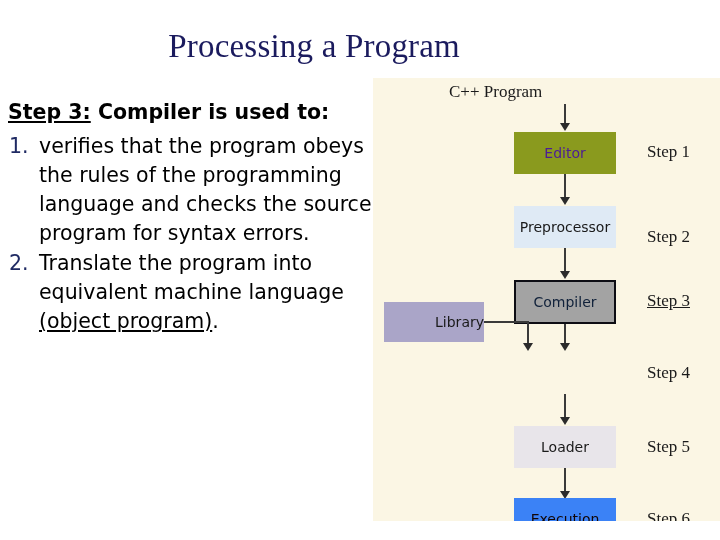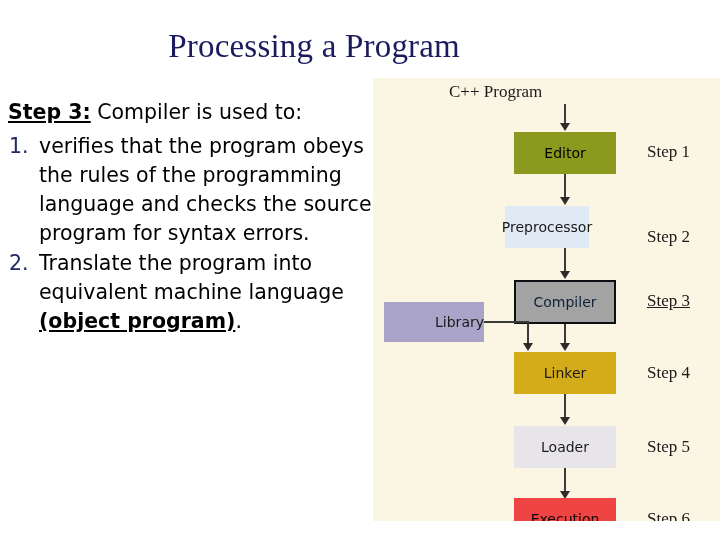--- a/index.html
+++ b/index.html
@@ -42,21 +42,21 @@
     line-height: 28px;
     color: #000000;
     margin-bottom: 6px;
     white-space: nowrap;
   }
   #step-lead .lead-strong {
     font-weight: bold;
     text-decoration: underline;
   }
   #step-lead .lead-rest {
-    font-weight: normal;
+    font-weight: bold;
   }
 
   .numbered-item {
     display: flex;
     align-items: flex-start;
     font-size: 20.5px;
     line-height: 29px;
     color: #000000;
     margin-top: 1px;
   }
@@ -64,21 +64,21 @@
     width: 30px;
     flex: 0 0 30px;
     color: #1f2a63;
     text-align: left;
     padding-left: 1px;
   }
   .numbered-item .body {
     flex: 1 1 auto;
   }
   .emph {
-    font-weight: bold;
+    font-weight: normal;
     text-decoration: underline;
   }
 
   
   #diagram-panel {
     position: absolute;
     left: 373px;
     top: 78px;
     width: 347px;
     height: 443px;
@@ -160,29 +160,29 @@
 
 </div>
 
 <div id="diagram-panel">
 
   <div class="caption" style="left:76px; top:4px;">C++ Program</div>
 
   <div class="vline" style="left:191px; top:26px; height:22px;"></div>
   <div class="arrowhead" style="left:187px; top:45px;"></div>
 
-  <div class="node" style="left:141px; top:54px; width:102px; height:42px; background:#8a9a1e; color:#000000;">
+  <div class="node" style="left:141px; top:54px; width:102px; height:42px; background:#8a9a1e; color:#4c1d95;">
     <span>Editor</span>
   </div>
   <div class="step-label" style="left:274px; top:64px;">Step 1</div>
 
   <div class="vline" style="left:191px; top:96px; height:26px;"></div>
   <div class="arrowhead" style="left:187px; top:119px;"></div>
 
-  <div class="node" style="left:132px; top:128px; width:84px; height:42px; background:#dfeaf5; color:#1a1a1a;">
+  <div class="node" style="left:141px; top:128px; width:102px; height:42px; background:#dfeaf5; color:#1a1a1a;">
     <span>Preprocessor</span>
   </div>
   <div class="step-label" style="left:274px; top:149px;">Step 2</div>
 
   <div class="vline" style="left:191px; top:170px; height:26px;"></div>
   <div class="arrowhead" style="left:187px; top:193px;"></div>
 
   <div class="node" style="left:141px; top:202px; width:102px; height:44px; background:#a3a3a3; color:#10213a; border:2.5px solid #0d0d14;">
     <span>Compiler</span>
   </div>
@@ -192,34 +192,31 @@
     <span>Library</span>
   </div>
 
   <div class="hline" style="left:111px; top:243px; width:45px;"></div>
   <div class="vline" style="left:154px; top:243px; height:25px;"></div>
   <div class="arrowhead" style="left:150px; top:265px;"></div>
 
   <div class="vline" style="left:191px; top:246px; height:22px;"></div>
   <div class="arrowhead" style="left:187px; top:265px;"></div>
 
-  <div class="node" style="left:141px; top:274px; width:102px; height:42px; background:#d4ab18; color:#1a1a1a;">
-    <span>Linker</span>
-  </div>
   <div class="step-label" style="left:274px; top:285px;">Step 4</div>
 
   <div class="vline" style="left:191px; top:316px; height:26px;"></div>
   <div class="arrowhead" style="left:187px; top:339px;"></div>
 
   <div class="node" style="left:141px; top:348px; width:102px; height:42px; background:#e8e5ea; color:#1a1a1a;align-items:center;">
     <span>Loader</span>
   </div>
   <div class="step-label" style="left:274px; top:359px;">Step 5</div>
 
   <div class="vline" style="left:191px; top:390px; height:26px;"></div>
   <div class="arrowhead" style="left:187px; top:413px;"></div>
 
-  <div class="node" style="left:141px; top:420px; width:102px; height:42px; background:#ef4444; color:#120606;">
+  <div class="node" style="left:141px; top:420px; width:102px; height:42px; background:#3b82f6; color:#120606;">
     <span>Execution</span>
   </div>
   <div class="step-label" style="left:274px; top:431px;">Step 6</div>
 
 </div>
 
 </body></html>

